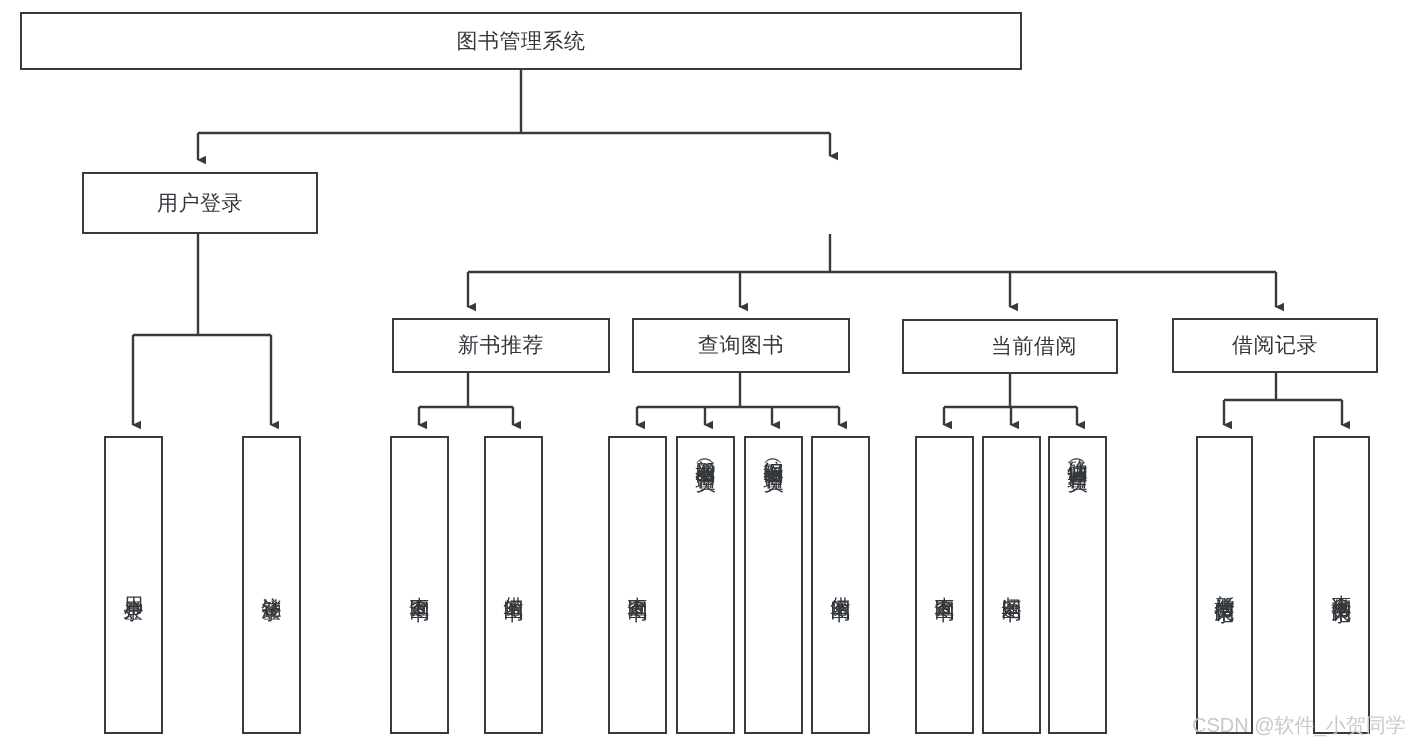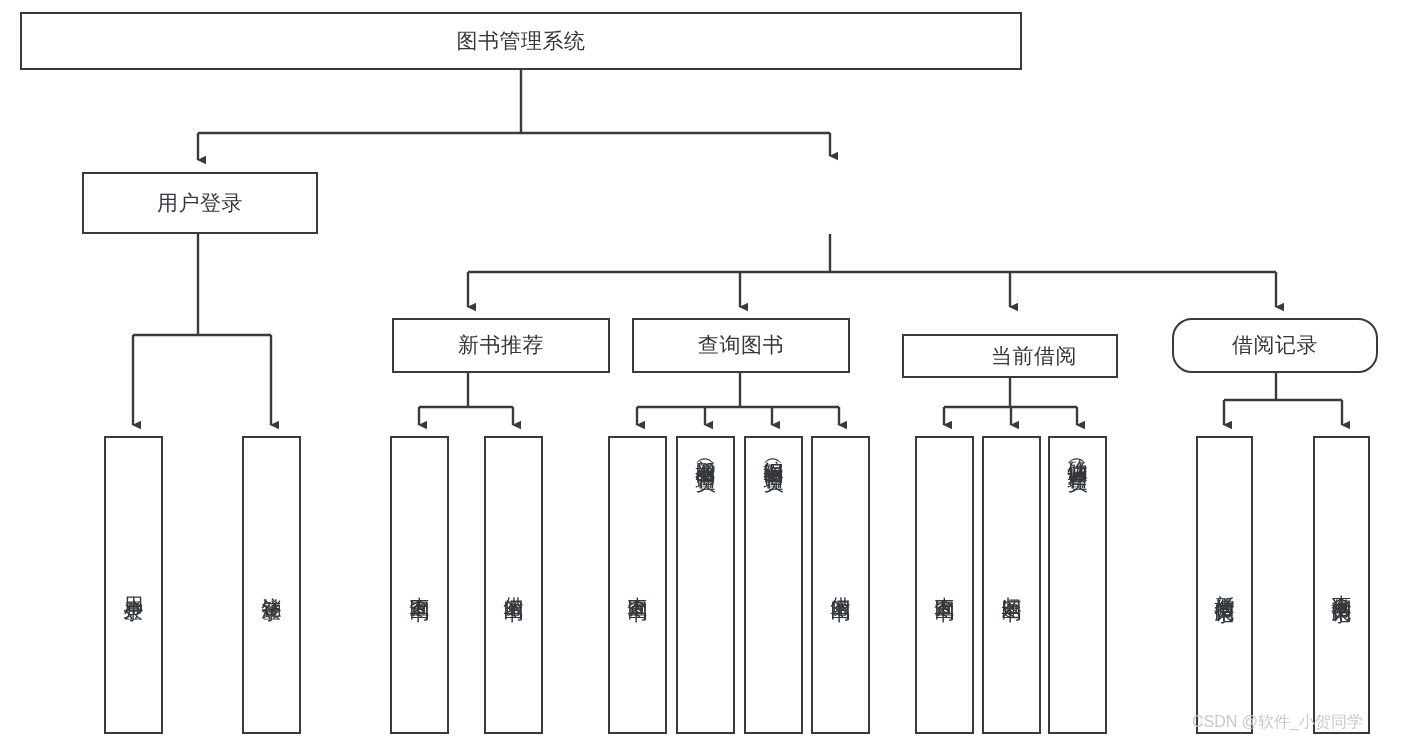--- a/index.html
+++ b/index.html
@@ -49,21 +49,21 @@
     letter-spacing: 2px;
     white-space: nowrap;
   }
   .leaf-box .node-label {
     font-size: 20px;
   }
   .watermark {
     position: absolute;
     left: 1192px;
     top: 712px;
-    font-size: 16px;
+    font-size: 20px;
     color: #c9c9c9;
     white-space: nowrap;
     user-select: none;
   }
 </style>
 </head>
 <body>
 
 <div id="diagram-root">
 
@@ -127,25 +127,25 @@
 
 
   <div class="node-box" style="left:360px; top:318px; width:218px; height:55px;margin-left:32px;">
     <span class="node-label">新书推荐</span>
   </div>
 
   <div class="node-box" style="left:632px; top:318px; width:218px; height:55px;">
     <span class="node-label">查询图书</span>
   </div>
 
-  <div class="node-box" style="left:902px; top:334px; width:216px; height:44px;padding-left:48px;">
+  <div class="node-box" style="left:902px; top:319px; width:216px; height:55px;padding-left:48px;">
     <span class="node-label">当前借阅</span>
   </div>
 
-  <div class="node-box" style="left:1172px; top:318px; width:206px; height:55px;border-radius:20px;">
+  <div class="node-box" style="left:1172px; top:318px; width:206px; height:55px;">
     <span class="node-label">借阅记录</span>
   </div>
 
   <div class="node-box leaf-box" style="left:104px; top:436px; width:59px; height:298px;">
     <span class="node-label vertical">用户登录</span>
   </div>
 
   <div class="node-box leaf-box" style="left:242px; top:436px; width:59px; height:298px;">
     <span class="node-label vertical">注销登录</span>
   </div>

